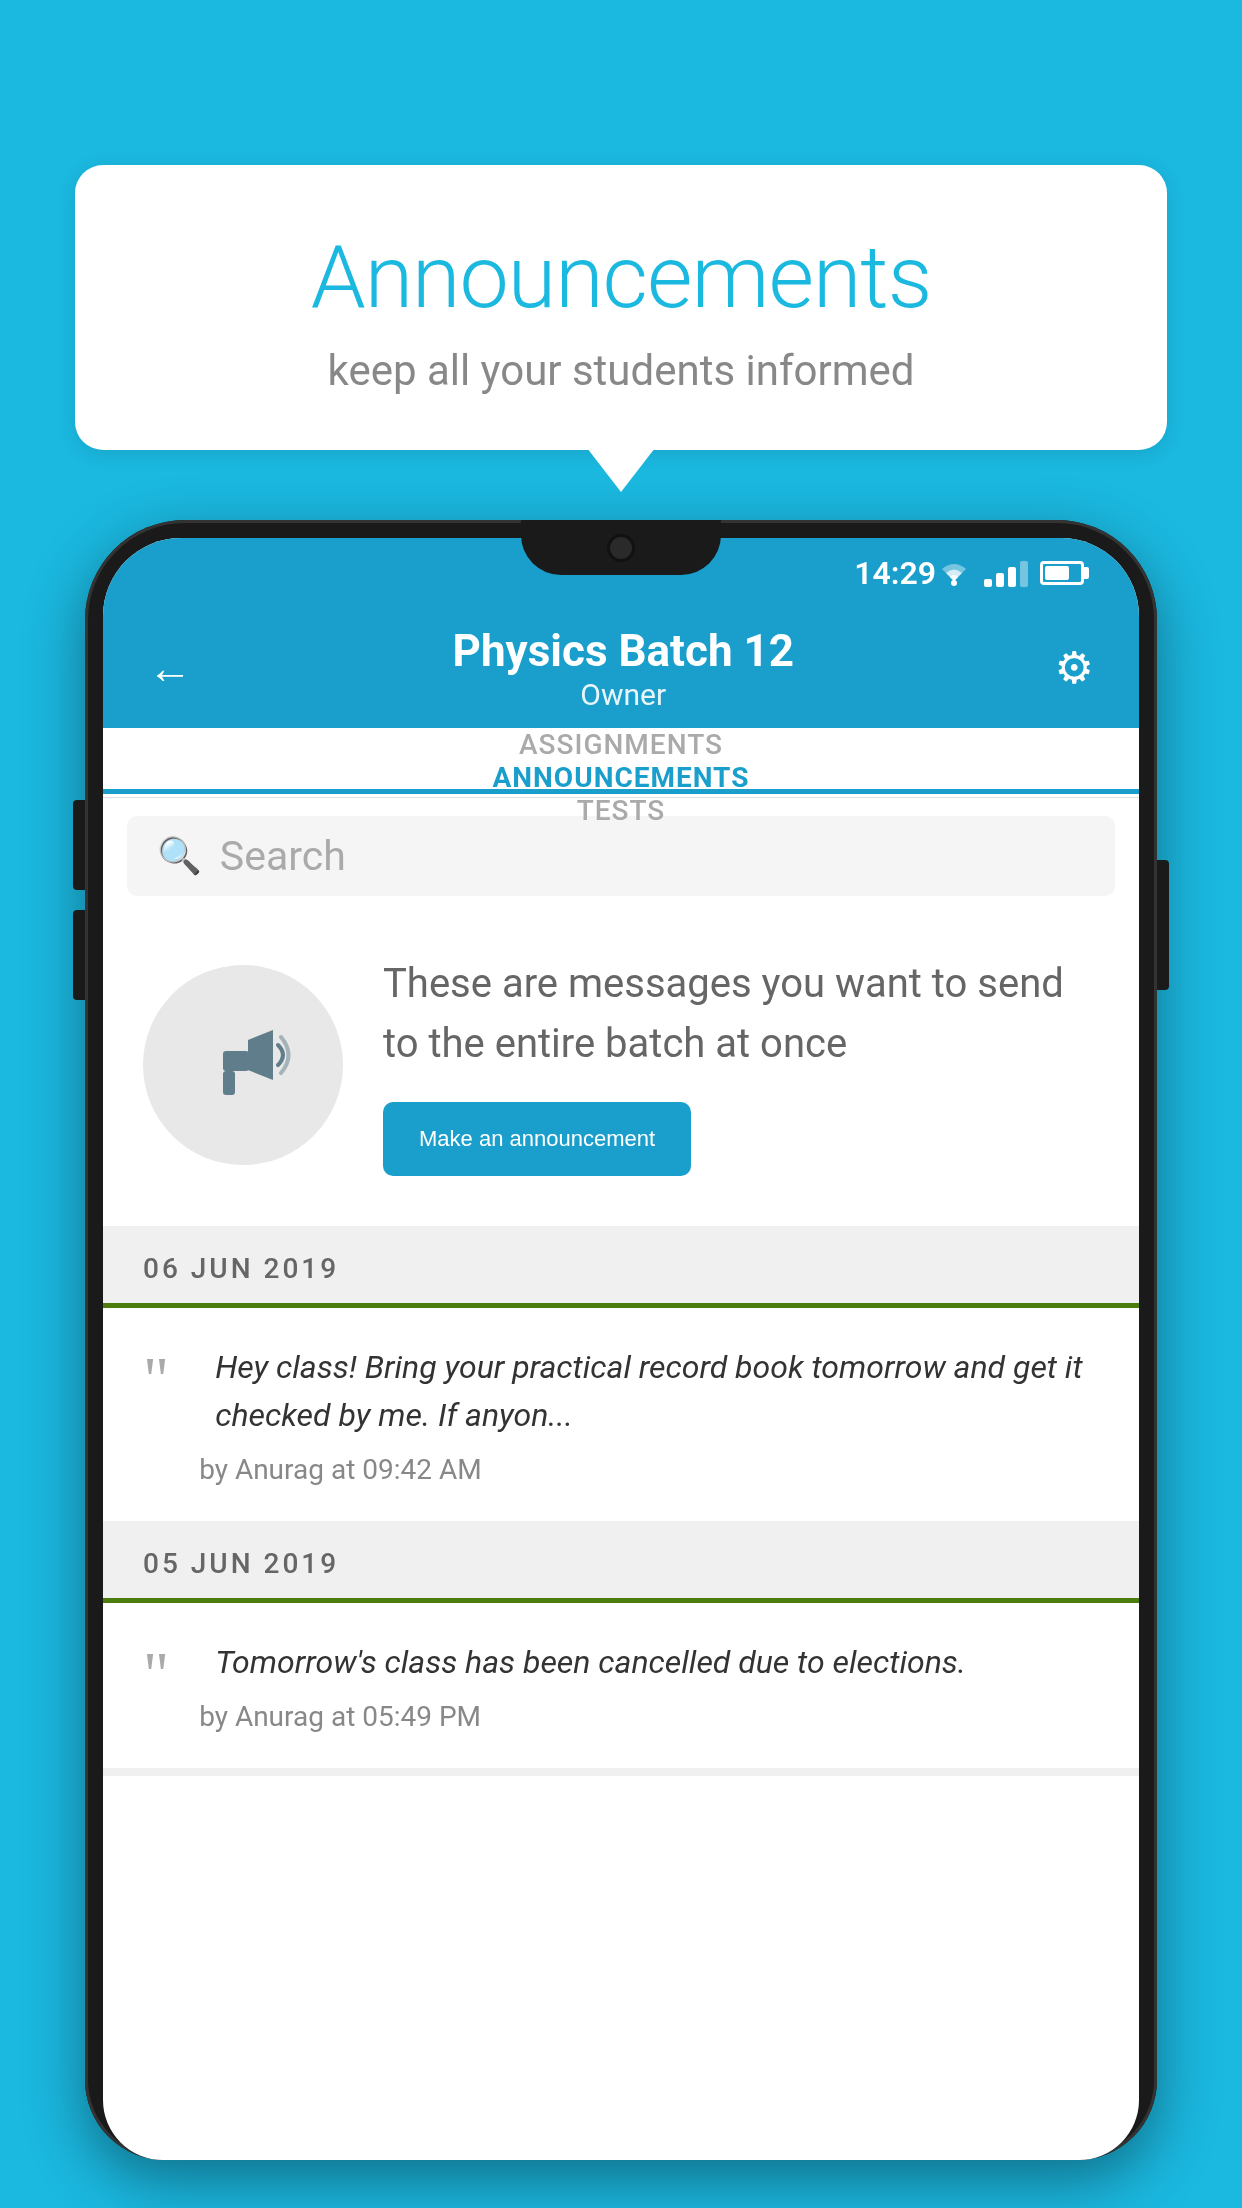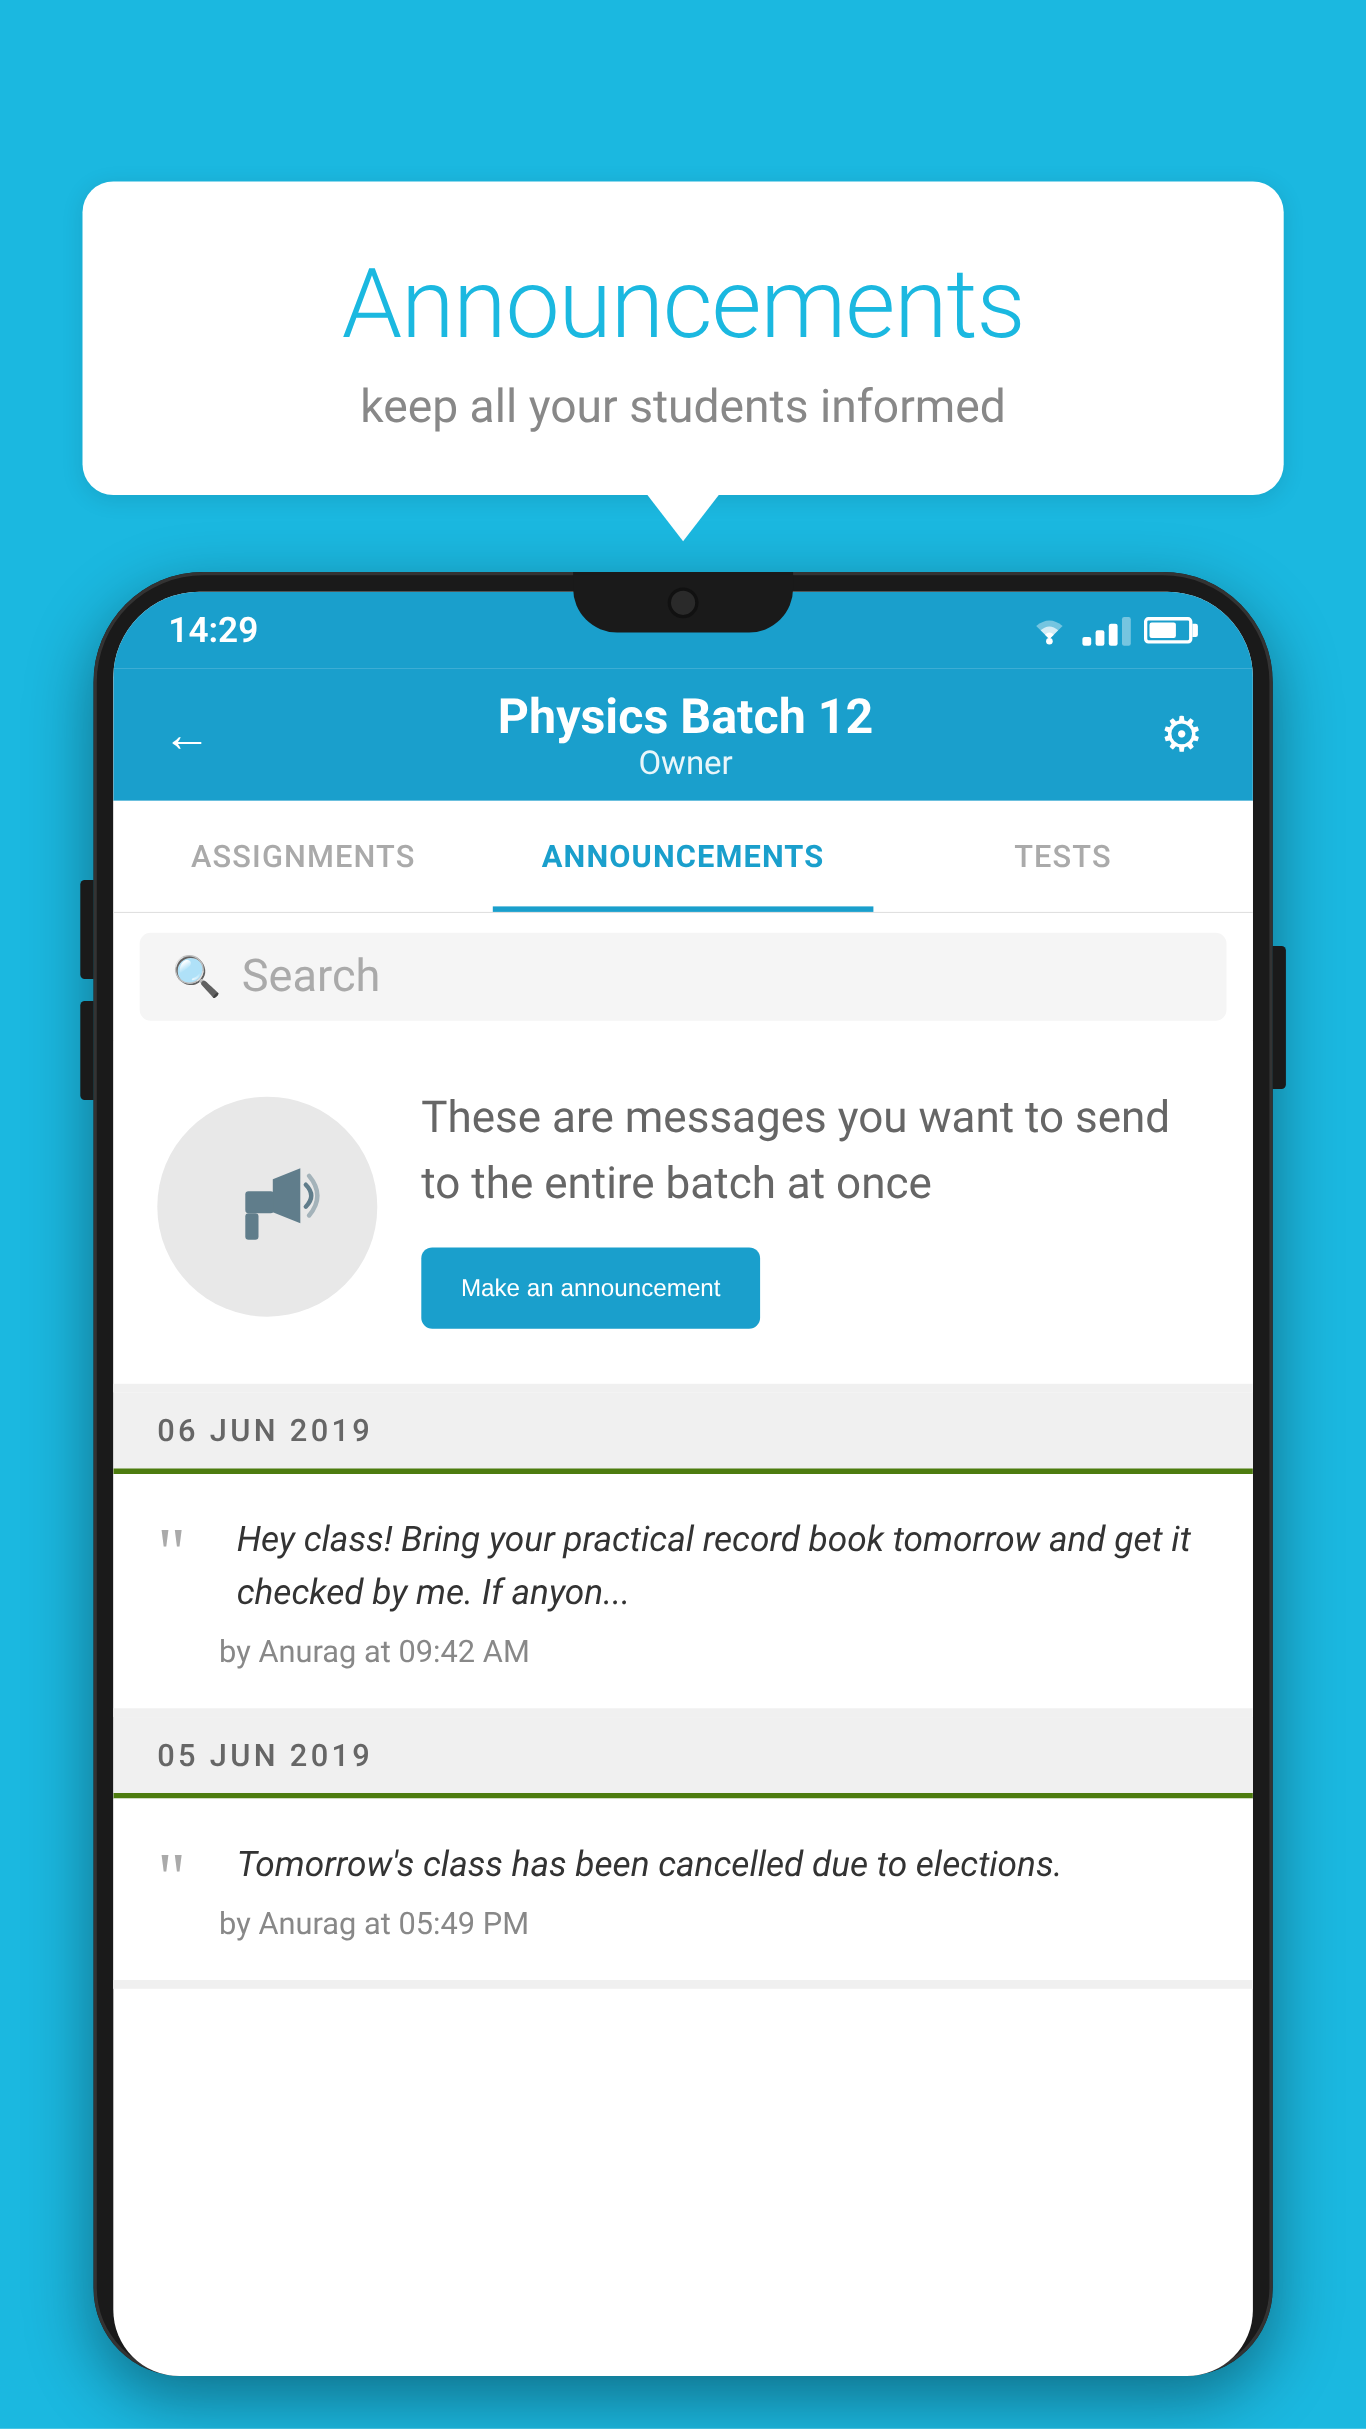--- a/index.html
+++ b/index.html
@@ -142,21 +142,21 @@
       height: 100%;
       position: relative;
     }
 
     
     .status-bar {
       background: #1A9FCC;
       height: 70px;
       display: flex;
       align-items: center;
-      justify-content: space-between;
+      justify-content: flex-end;
       padding: 0 55px 0 50px;
     }
 
     .status-time {
       color: white;
       font-size: 32px;
       font-weight: 600;
     }
 
     .status-icons {
@@ -246,24 +246,25 @@
     }
 
     .settings-icon {
       color: white;
       font-size: 44px;
     }
 
     
     .tab-bar {
       background: white;
-      height: 102px;
+      height: 70px;
       display: flex;
       align-items: stretch;
       border-bottom: 1px solid #e0e0e0;
+      flex-direction: column;
     }
 
     .tab-item {
       flex: 1;
       display: flex;
       align-items: center;
       justify-content: center;
       font-size: 28px;
       font-weight: 500;
       color: #aaa;

